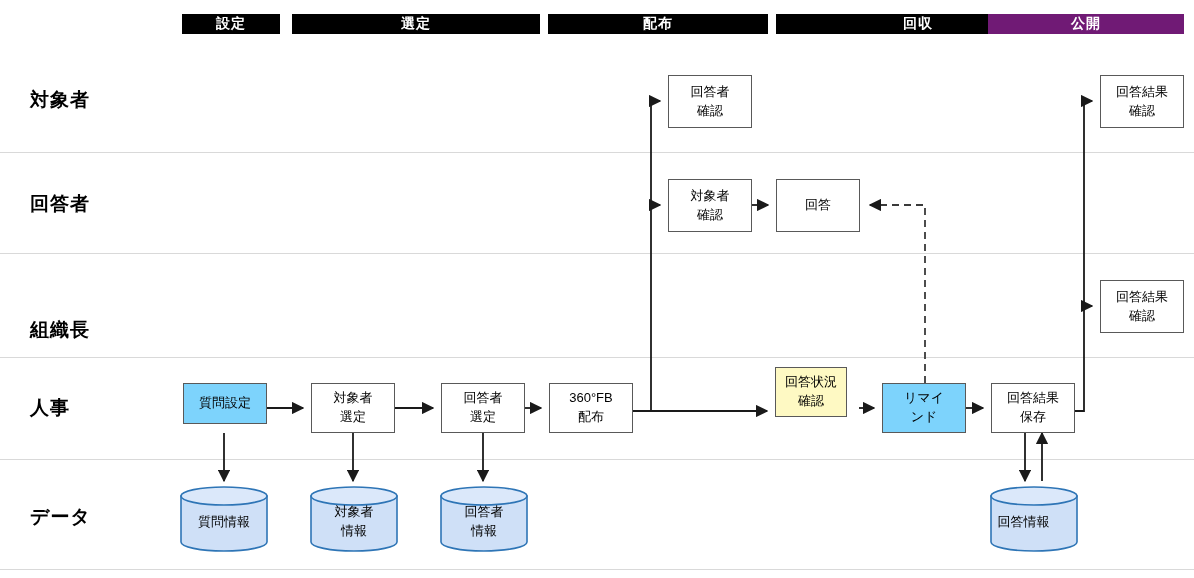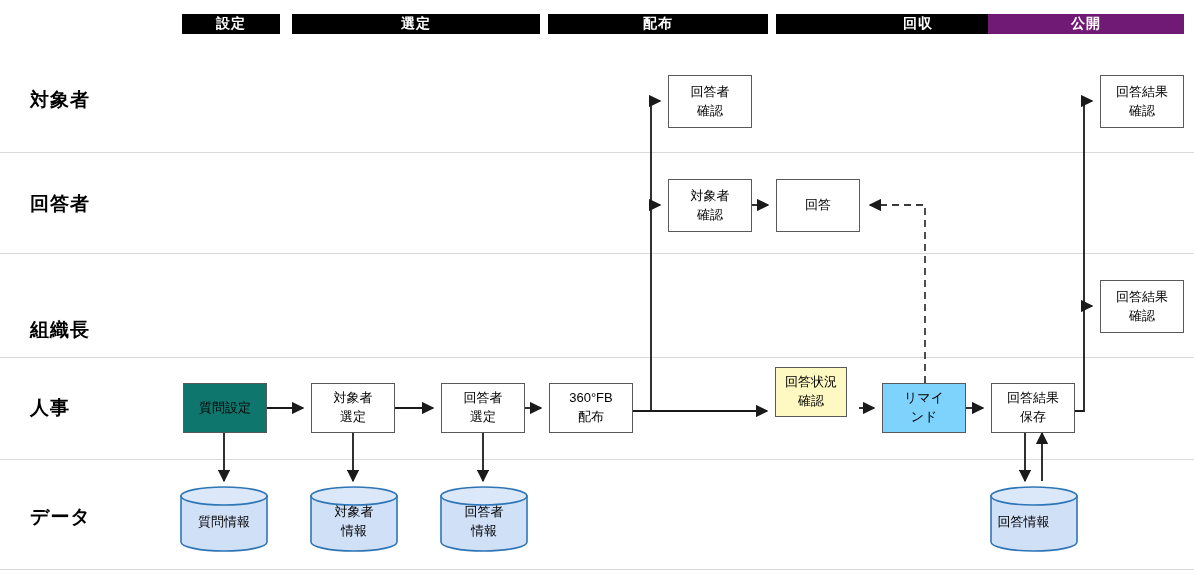--- a/index.html
+++ b/index.html
@@ -166,21 +166,21 @@
   <div id="nodes">
       <div class="node-box" style="left: 668px; top: 75px; width: 84px; height: 53px; border-color: rgb(89, 89, 89); background: rgb(255, 255, 255);">回答者
 確認</div>
       <div class="node-box" style="left: 1100px; top: 75px; width: 84px; height: 53px; border-color: rgb(89, 89, 89); background: rgb(255, 255, 255);">回答結果
 確認</div>
       <div class="node-box" style="left: 668px; top: 179px; width: 84px; height: 53px; border-color: rgb(89, 89, 89); background: rgb(255, 255, 255);">対象者
 確認</div>
       <div class="node-box" style="left: 776px; top: 179px; width: 84px; height: 53px; border-color: rgb(89, 89, 89); background: rgb(255, 255, 255);">回答</div>
       <div class="node-box" style="left: 1100px; top: 280px; width: 84px; height: 53px; border-color: rgb(89, 89, 89); background: rgb(255, 255, 255);">回答結果
 確認</div>
-      <div class="node-box" style="left: 183px; top: 383px; width: 84px; height: 50px; border-color: rgb(89, 89, 89); background: #0f766e;">質問設定</div>
+      <div class="node-box" style="left: 183px; top: 383px; width: 84px; height: 41px; border-color: rgb(89, 89, 89); background: #7dd3fc;">質問設定</div>
       <div class="node-box" style="left: 311px; top: 383px; width: 84px; height: 50px; border-color: rgb(89, 89, 89); background: rgb(255, 255, 255);">対象者
 選定</div>
       <div class="node-box" style="left: 441px; top: 383px; width: 84px; height: 50px; border-color: rgb(89, 89, 89); background: rgb(255, 255, 255);">回答者
 選定</div>
       <div class="node-box" style="left: 549px; top: 383px; width: 84px; height: 50px; border-color: rgb(89, 89, 89); background: rgb(255, 255, 255);">360°FB
 配布</div>
       <div class="node-box" style="left: 775px; top: 367px; width: 72px; height: 50px; border-color: rgb(89, 89, 89); background: #fef9c3;">回答状況
 確認</div>
       <div class="node-box" style="left: 882px; top: 383px; width: 84px; height: 50px; border-color: rgb(89, 89, 89); background: #7dd3fc;">リマイ
 ンド</div>

